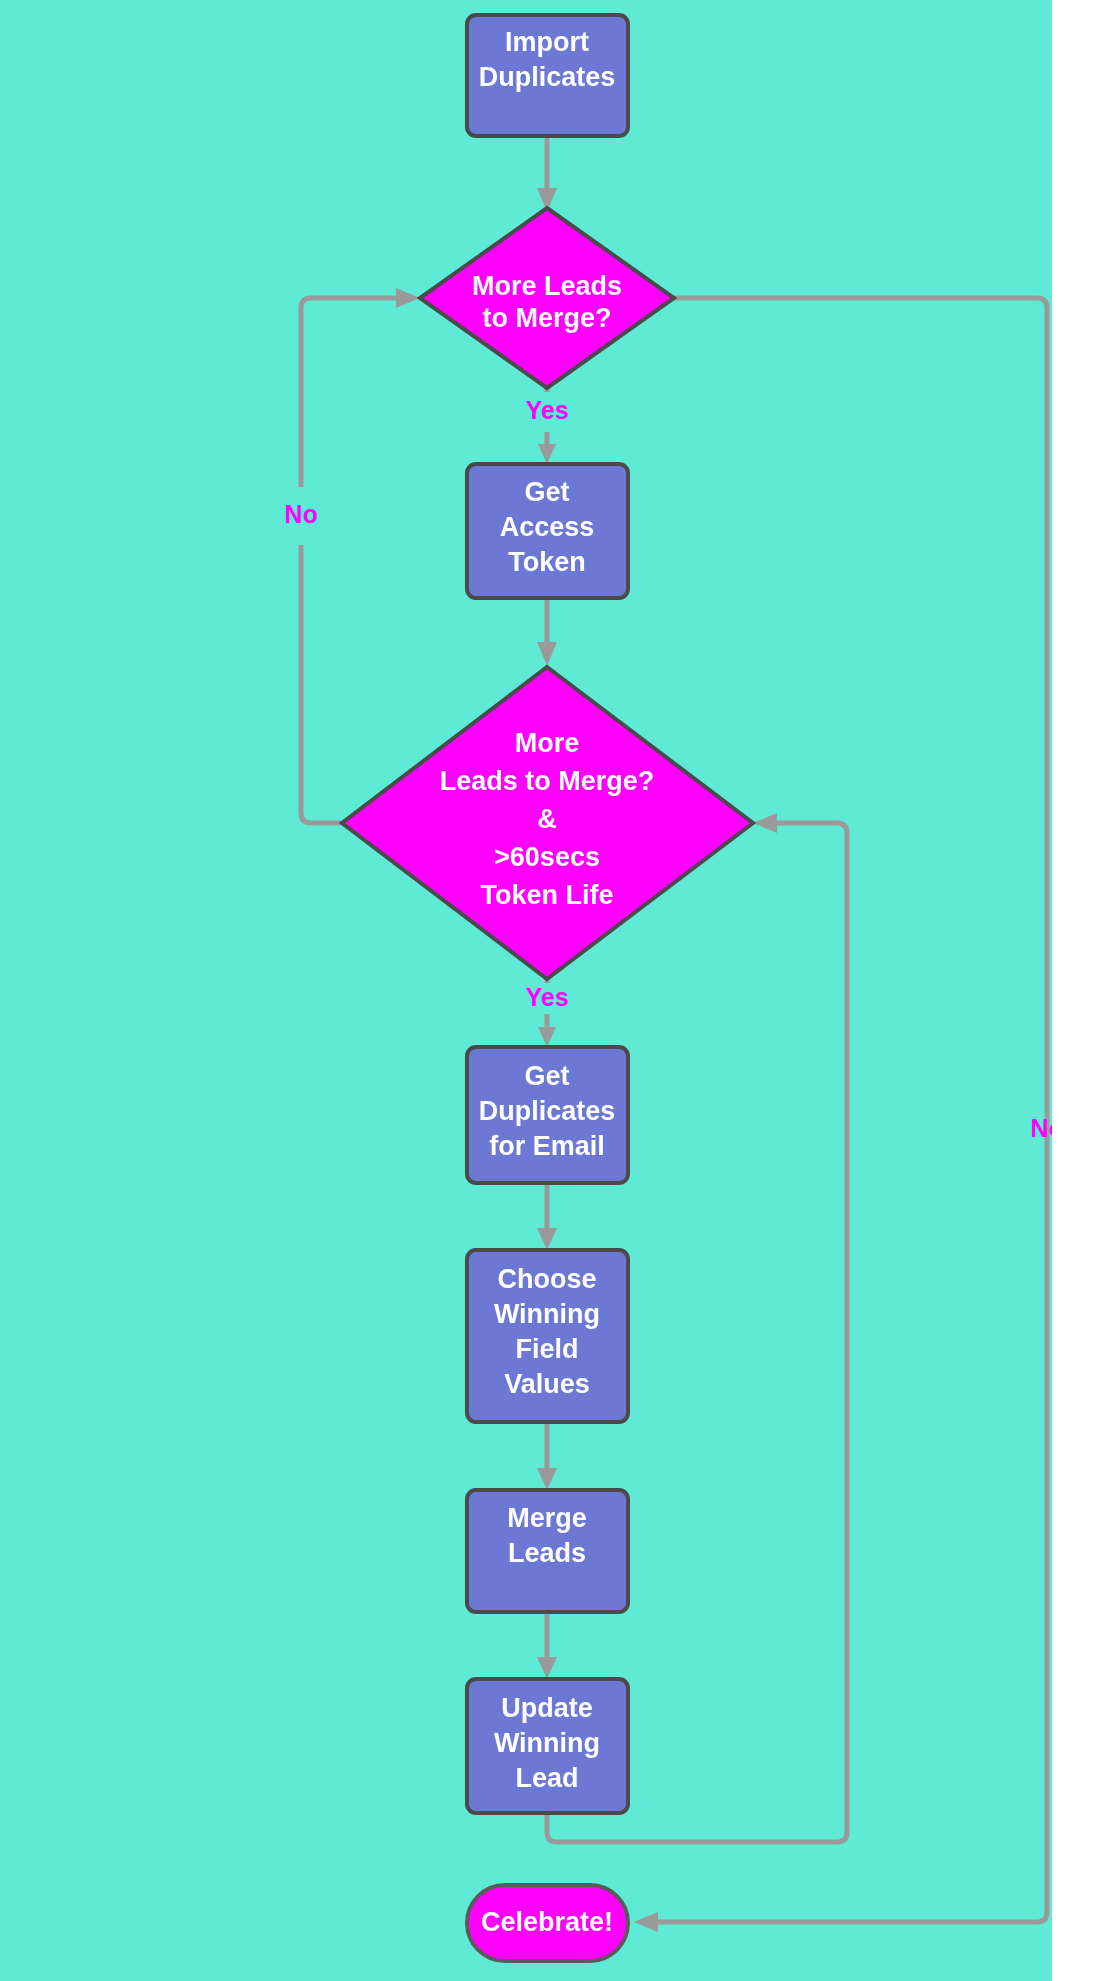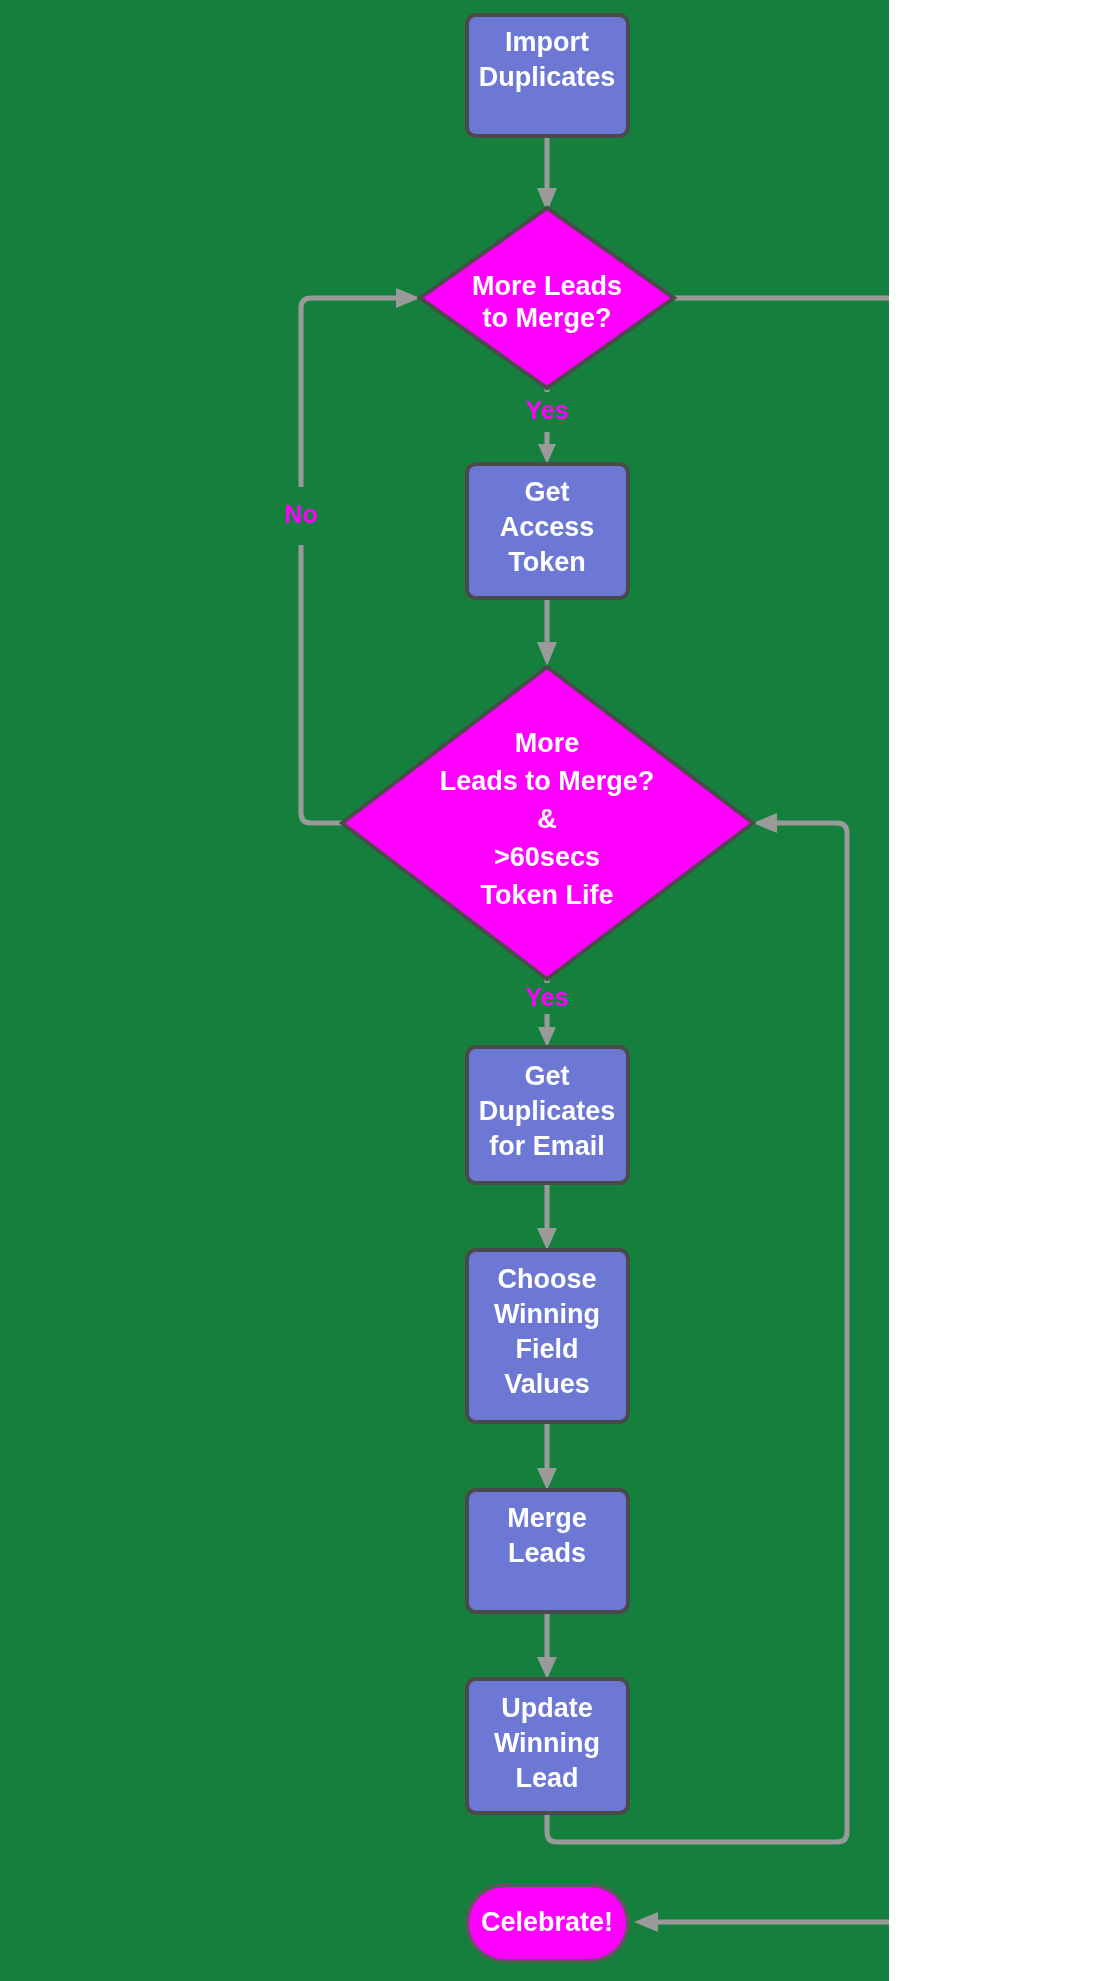--- a/index.html
+++ b/index.html
@@ -5,23 +5,23 @@
   html, body {
     margin: 0;
     padding: 0;
     background: #ffffff;
   }
   body {
     font-family: "Liberation Sans", sans-serif;
   }
   #canvas {
     position: relative;
-    width: 889px;
+    width: 1052px;
     height: 1981px;
-    background: #15803d;
+    background: #5eead4;
     overflow: hidden;
   }
   #flow-svg {
     position: absolute;
     top: 0;
     left: 0;
     width: 1094px;
     height: 1981px;
   }
   .node-label {

